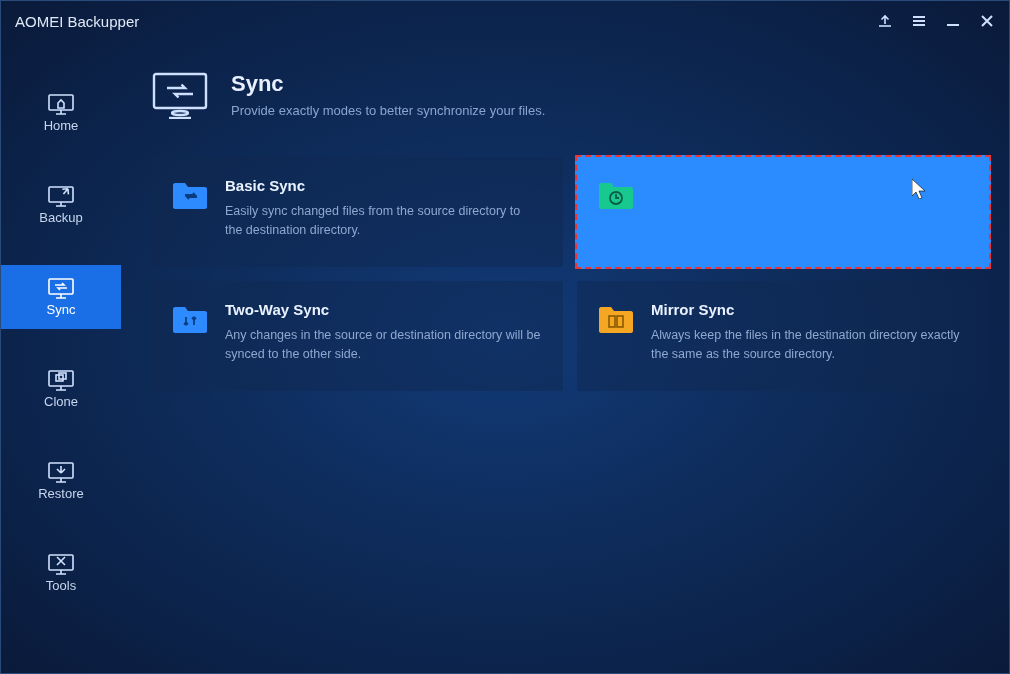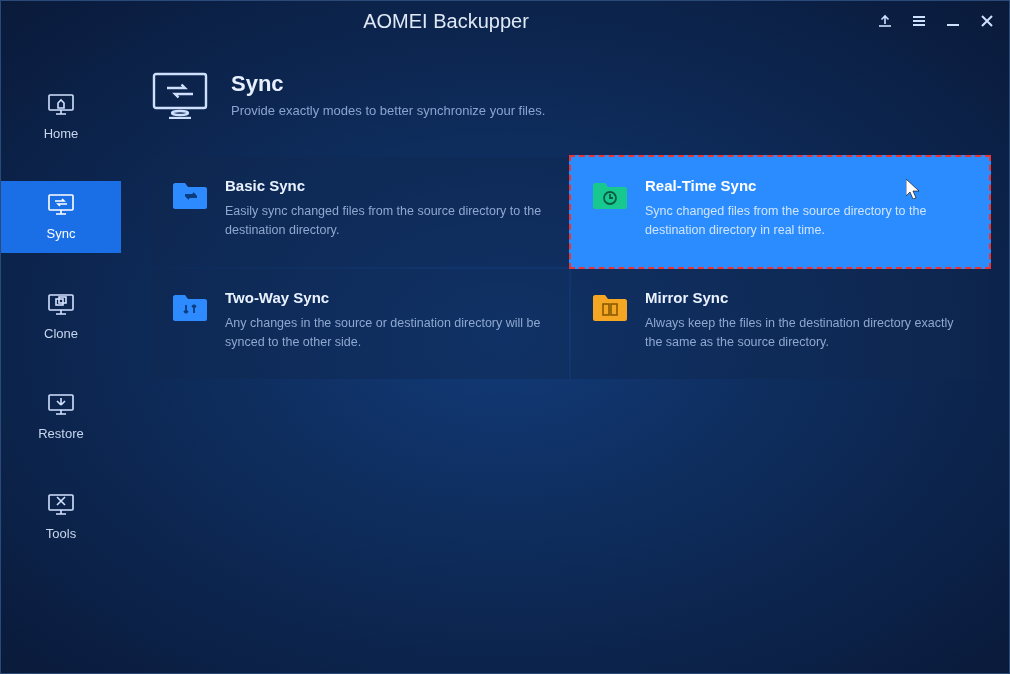--- a/index.html
+++ b/index.html
@@ -5,47 +5,47 @@
   * { margin: 0; padding: 0; box-sizing: border-box; font-family: "Segoe UI", Arial, sans-serif; }
   body { background: #000; width: 1010px; height: 674px; overflow: hidden; }
   .window {
     width: 1010px; height: 674px;
     background: radial-gradient(ellipse at center, #123a78 0%, #0e2d5d 40%, #0a1a3a 100%);
     display: flex; flex-direction: column;
     border: 1px solid #2a4a7a;
   }
   .titlebar {
     height: 40px; display: flex; align-items: center; padding: 4px 14px;
-    color: #dfe8f5; font-size: 20px; text-align: center;
+    color: #dfe8f5; font-size: 15px;
   }
   .titlebar .title { flex: 1; font-weight: 500; }
   .titlebar .btns { display: flex; gap: 18px; align-items: center; }
   .titlebar .btns span { width: 16px; height: 16px; display: flex; align-items: center; justify-content: center; cursor: pointer; color: #cfe0ff; }
   .app-body { flex: 1; display: flex; }
   
   .sidebar { width: 120px; display: flex; flex-direction: column; padding-top: 40px; }
   .sidebar-item {
     width: 100%; padding: 12px 0 12px; text-align: center; color: #c8d6ee;
     cursor: pointer; font-size: 13px;
-    display: flex; flex-direction: column; align-items: center; gap: 8px;
+    display: flex; flex-direction: column; align-items: center; 
     margin-bottom: 28px;
   }
   .sidebar-item.active { background: #1a6fe6; color: #fff; }
   .sidebar-item .icon { color: #d2e2ff; }
   .sidebar-item.active .icon { color: #fff; }
   
   .main { flex: 1; padding: 30px 20px 0 30px; }
   .page-header { display: flex; gap: 22px; align-items: flex-start; margin-bottom: 34px; }
   .page-header .pic-ico { color: #cfe0ff; }
   .page-header h1 { font-size: 22px; font-weight: 600; color: #e8f0ff; margin-bottom: 6px; }
   .page-header p { font-size: 13px; color: #8aa4cf; }
   .card-grid {
     display: grid;
     grid-template-columns: 1fr 1fr;
-    gap: 2px;
+    gap: 14px;
   }
   .card {
     background: rgba(15,40,80,0.45);
     padding: 20px 22px 26px 22px;
     display: flex; gap: 18px; align-items: flex-start;
     min-height: 110px;
     cursor: pointer;
   }
   .card .folder { width: 34px; height: 28px; flex-shrink: 0; margin-top: 4px; }
   .card-body h3 { font-size: 15px; color: #eaf2ff; font-weight: 600; margin-bottom: 8px; }
@@ -100,20 +100,30 @@
     <div class="sidebar">
       <div class="sidebar-item">
         <span class="icon">
           <svg width="26" height="22" viewBox="0 0 26 22" fill="none" stroke="currentColor" stroke-width="1.6">
               <rect x="1" y="2" width="24" height="15" rx="1"></rect>
               <path d="M8 21h10M13 17v4"></path>
               <path d="M10 10l3-3 3 3v5h-6z"></path>
             </svg>
         </span>
         <span>Home</span>
+      </div>
+      <div class="sidebar-item">
+        <span class="icon">
+          <svg width="26" height="22" viewBox="0 0 26 22" fill="none" stroke="currentColor" stroke-width="1.6">
+              <rect x="1" y="2" width="24" height="15" rx="1"></rect>
+              <path d="M8 21h10M13 17v4"></path>
+              <path d="M13 12V5m0 0l4 4m-4-4-4 4" transform="translate(5 -2) rotate(40 13 8)"></path>
+            </svg>
+        </span>
+        <span>Backup</span>
       </div>
       <div class="sidebar-item active">
         <span class="icon">
           <svg width="26" height="22" viewBox="0 0 26 22" fill="none" stroke="currentColor" stroke-width="1.6">
               <rect x="1" y="2" width="24" height="15" rx="1"></rect>
               <path d="M8 21h10M13 17v4"></path>
               <path d="M7 8h9l-2-2m5 5H10l2 2"></path>
             </svg>
         </span>
         <span>Sync</span>
@@ -185,24 +195,20 @@
         </div>
 
         <div class="card selected highlight">
           <span class="folder">
             <svg width="34" height="28" viewBox="0 0 34 28">
                 <path d="M0 4c0-1 1-2 2-2h10l3 4h17c1 0 2 1 2 2v18c0 1-1 2-2 2H2c-1 0-2-1-2-2z" fill="#18c98f"></path>
                 <circle cx="17" cy="17" r="6" fill="none" stroke="#0a5d45" stroke-width="1.8"></circle>
                 <path d="M17 13v4h3" stroke="#0a5d45" stroke-width="1.8" fill="none"></path>
               </svg>
           </span>
-          <div class="card-body">
-            <h3>Real‑Time Sync</h3>
-            <p>Sync changed files from the source directory to the destination directory in real time.</p>
-          </div>
           <span class="cursor">
             <svg width="16" height="20" viewBox="0 0 16 20">
                 <path d="M0 0v17l4-4 3 7 3-1-3-7h6z" fill="#fff" stroke="#000" stroke-width="0.6"></path>
               </svg>
           </span>
         </div>
 
         <div class="card">
           <span class="folder">
             <svg width="34" height="28" viewBox="0 0 34 28">

